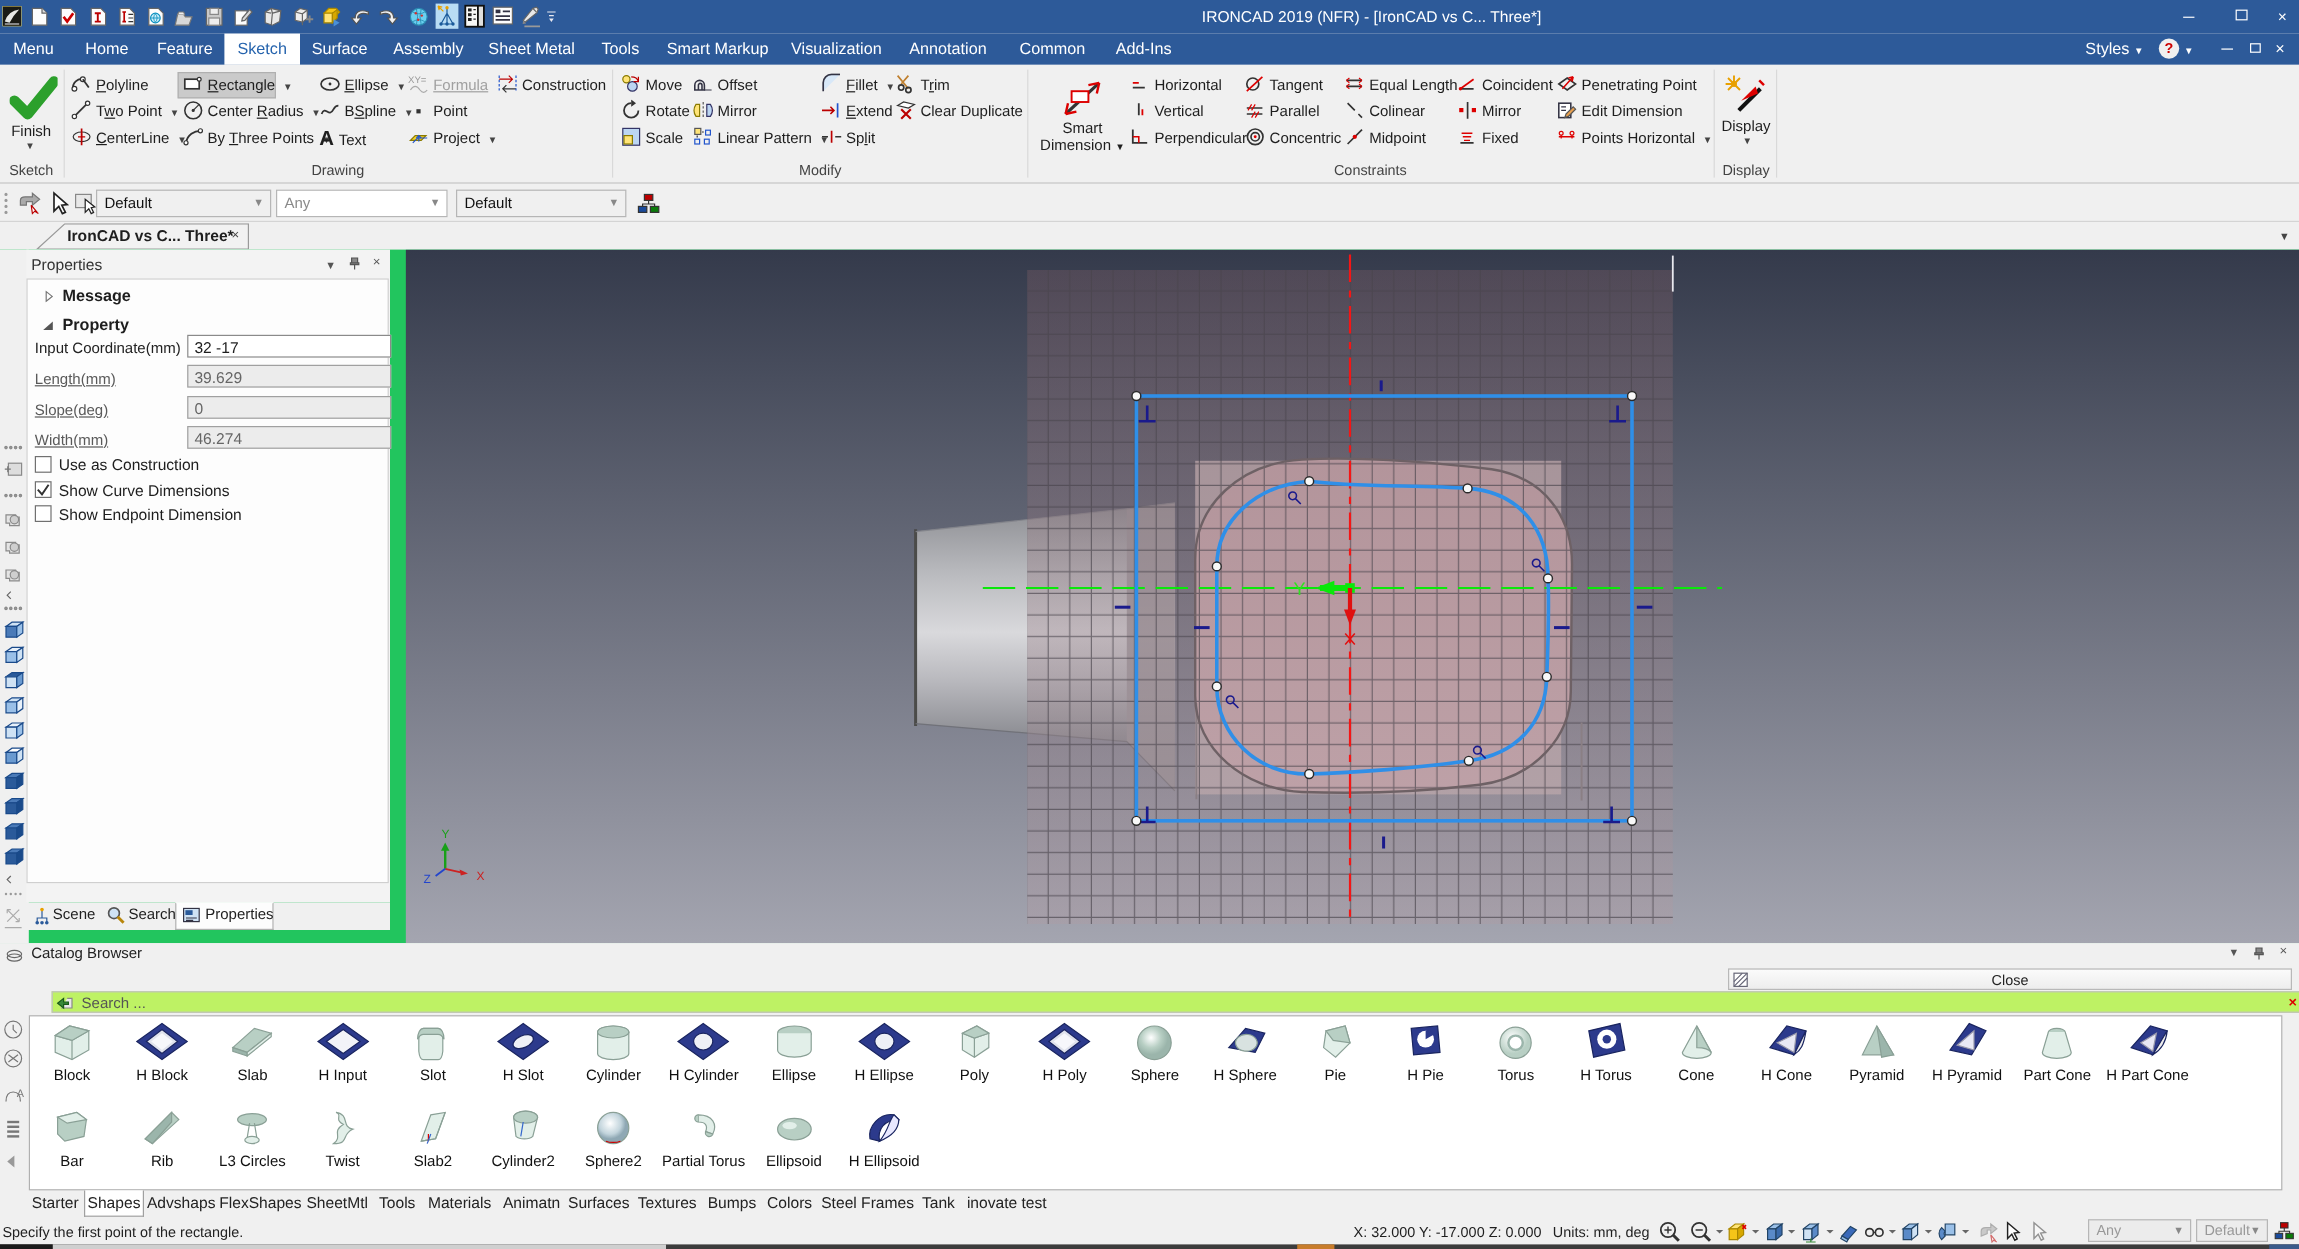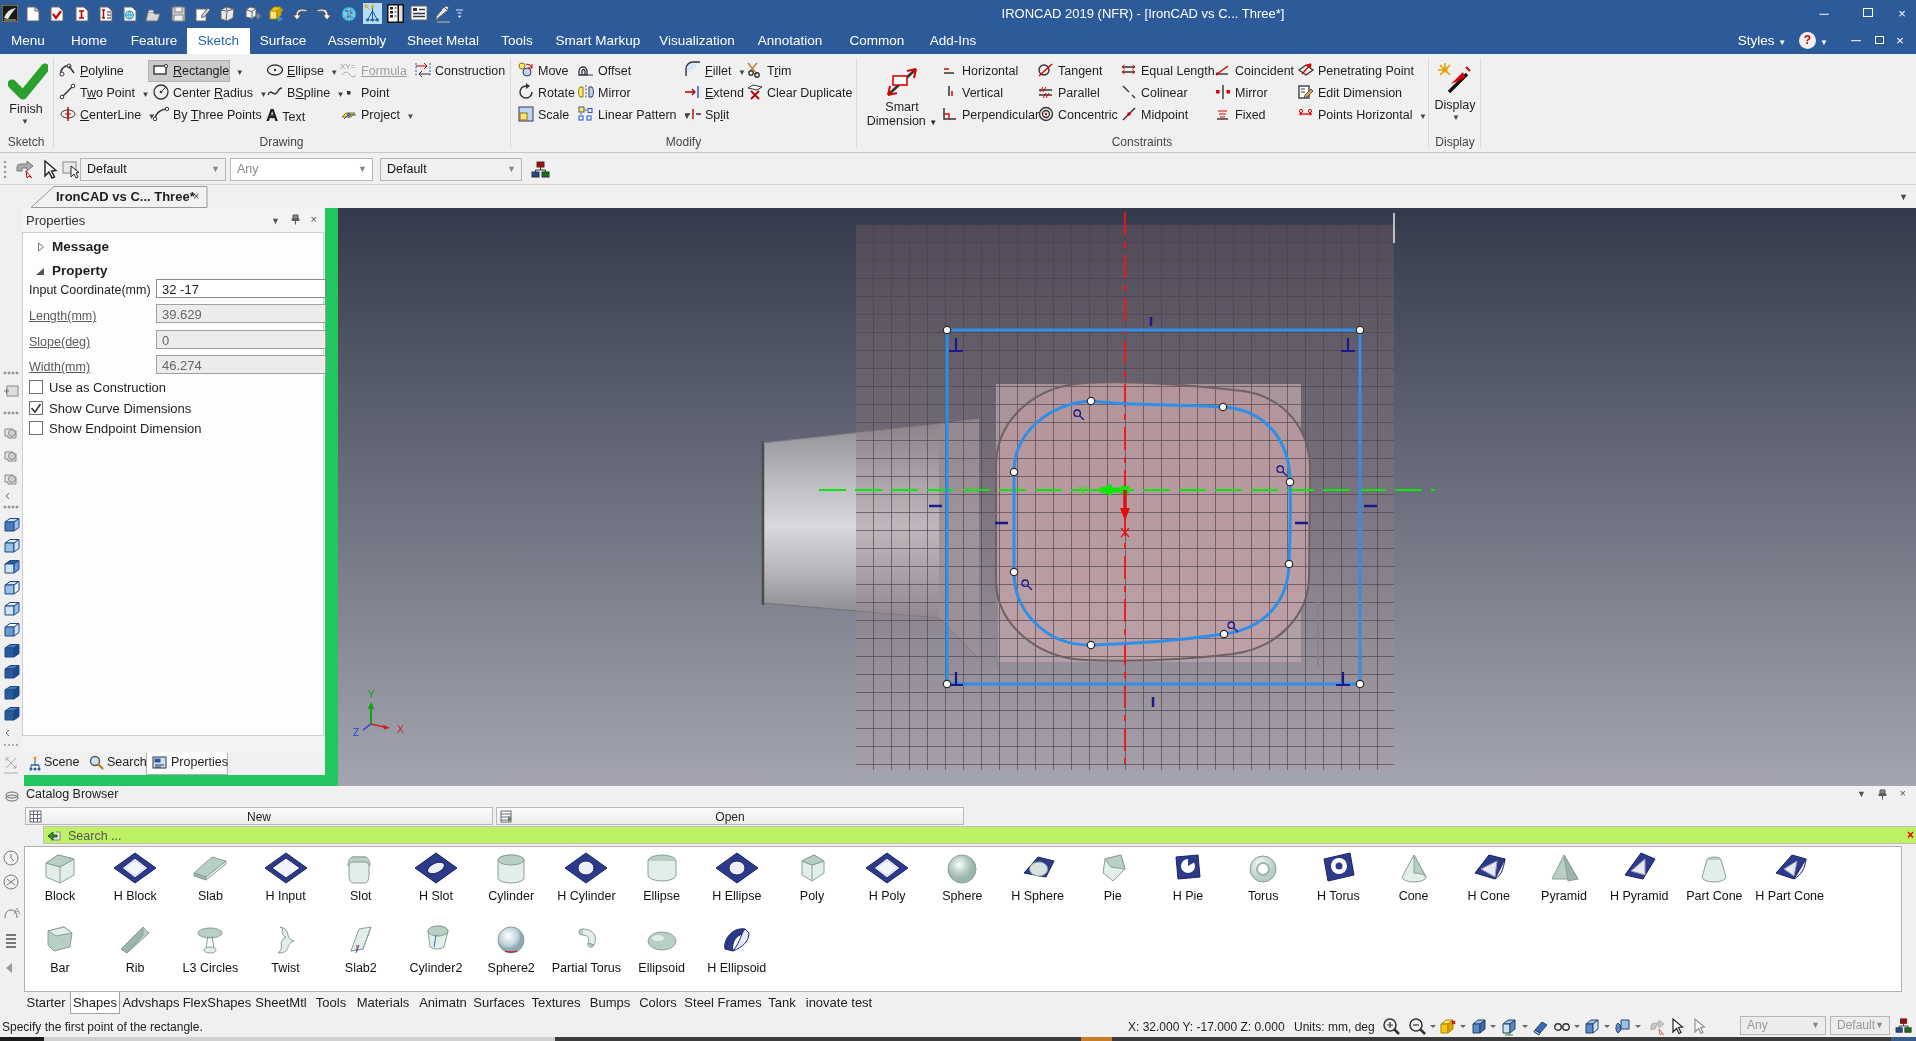--- a/index.html
+++ b/index.html
@@ -718,34 +718,26 @@
   <svg class="abs" style="left:4px;top:2px" width="16" height="14">
       <ellipse cx="8" cy="10" rx="6" ry="3" fill="none" stroke="#666"></ellipse>
       <ellipse cx="8" cy="7" rx="6" ry="3" fill="none" stroke="#666"></ellipse>
     </svg>
   <div class="abs" style="left:26px;top:1px;font-size:12.5px;color:#222">Catalog Browser</div>
   <div class="abs" style="right:50px;top:3px;font-size:9px;color:#555">▼</div>
   <svg class="abs" style="right:28px;top:3px" width="11" height="12" viewBox="0 0 11 12">
       <path d="M3 1 h5 v4 h-5 z M2 5 h7 v1.5 h-7 z M5.5 6.5 v4" stroke="#555" fill="#888"></path>
     </svg>
   <div class="abs" style="right:10px;top:1px;font-size:11px;color:#555">×</div>
-  <div class="cat-btn abs" style="left:25px;width:468px">
+  <div class="cat-btn abs" style="left:1440px;width:470px">
       <svg class="abs" style="left:3px;top:2px" width="14" height="13">
         <rect x="1" y="1" width="11" height="11" fill="#fff" stroke="#667"></rect>
-        <path d="M1 4.5 h11 M1 8.5 h11 M4.5 1 v11 M8.5 1 v11" stroke="#667"></path>
+        <path d="M1 12 L12 1 M1 8 L8 1 M5 12 L12 5" stroke="#667"></path>
       </svg>
-      <span class="ctx">New</span>
-    </div>
-  <div class="cat-btn abs" style="left:496px;width:468px">
-      <svg class="abs" style="left:3px;top:2px" width="16" height="13">
-        <rect x="1" y="1" width="10" height="11" fill="#fff" stroke="#667"></rect>
-        <path d="M1 4 h10 M1 7 h10 M1 10 h10" stroke="#667"></path>
-        <path d="M8 6 l4 3 -4 3 z" fill="#585"></path>
-      </svg>
-      <span class="ctx">Open</span>
+      <span class="ctx">Close</span>
     </div>
   <div class="abs" style="left:43px;top:40px;width:1875px;height:18px;border:1px solid #c0c0c0;background:#bef264">
      <svg class="abs" style="left:3px;top:2px" width="14" height="13">
         <path d="M9 3 h4 v8 h-9" fill="#e8e8e8" stroke="#888"></path>
         <path d="M1 7 l5 -4 v3 h4 v2 h-4 v3 z" fill="#3a8a3a" stroke="#1a5a1a"></path>
       </svg>
      <span style="position:absolute;left:24px;top:2px;color:#555;font-size:12.5px">Search ...</span>
      <span style="position:absolute;right:3px;top:1px;color:#d00;font-weight:bold;font-size:12px">×</span>
   </div>
   <div id="cat-items">

